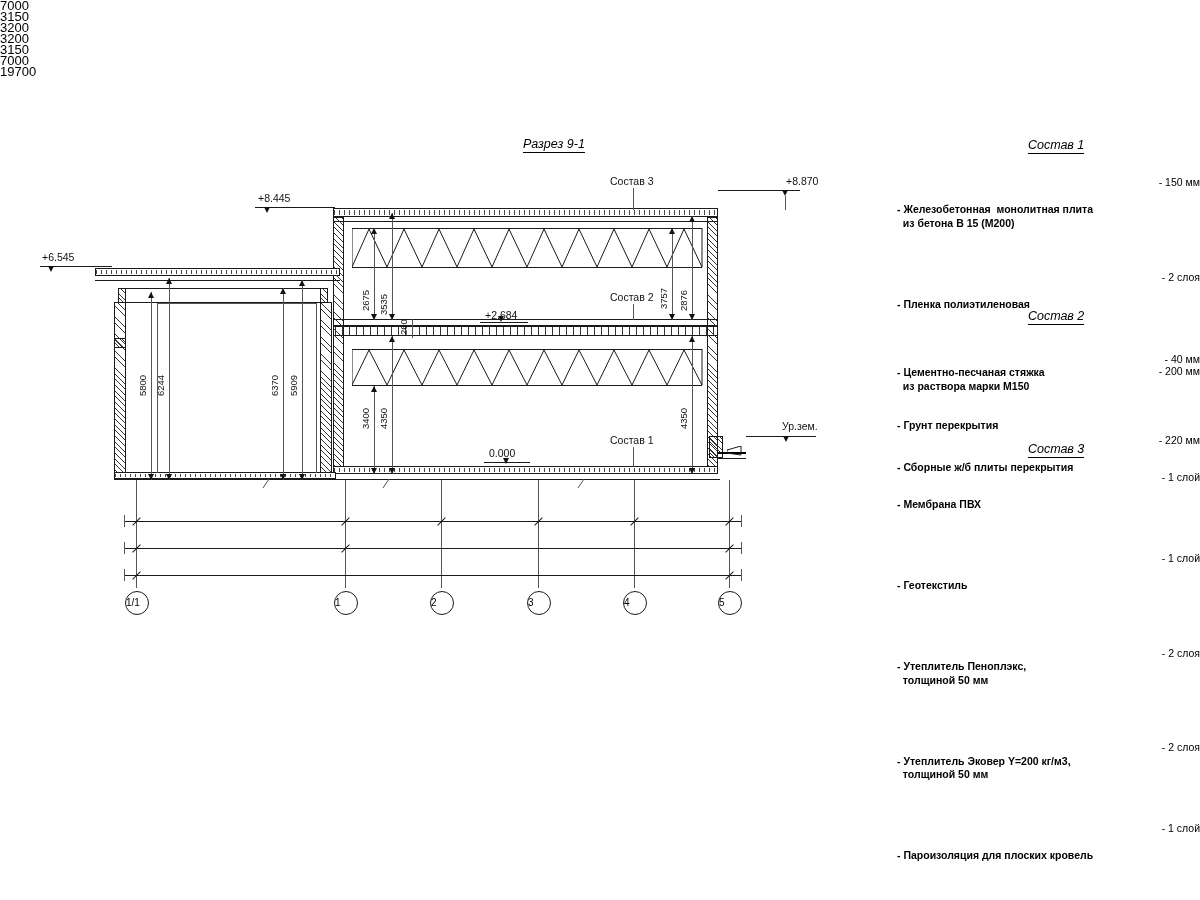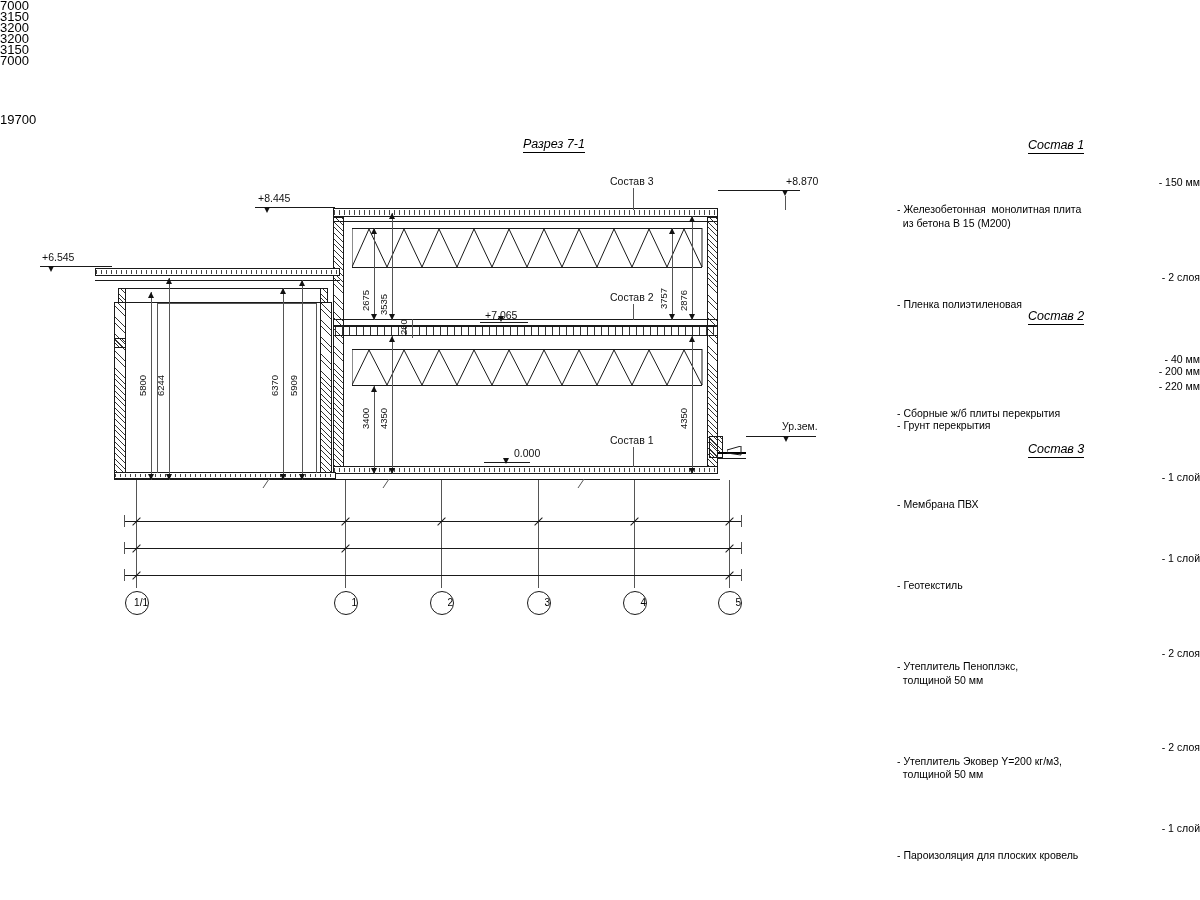--- a/index.html
+++ b/index.html
@@ -95,21 +95,21 @@
 
   
   .bubble {
     position: absolute;
     width: 22px; height: 22px;
     border: 1px solid #1a1a1a;
     border-radius: 50%;
     background: #fff;
     font-size: 10px;
     line-height: 22px;
-    text-align: right;
+    text-align: left;
     color: #000;
   }
 
   
   .tick {
     position: absolute;
     width: 0; height: 11px;
     border-left: 1px solid #1a1a1a;
     transform: rotate(45deg);
   }
@@ -142,29 +142,29 @@
     font-size: 10.5px;
     line-height: 13.5px;
     white-space: pre;
   }
   .legend-row .val {
     position: absolute;
     right: 0;
     top: 0;
     white-space: pre;
   }
-  .legend-row .txt { display: block; padding-right: 32px; }
+  .legend-row .txt { display: block; padding-right: 32px; font-weight: bold; }
 </style>
 </head>
 <body>
 
 <div id="sheet">
 
   <div class="title" style="left:509px; top:123px;">
-    <u>Разрез 7-1</u>
+    <u>Разрез 9-1</u>
   </div>
 
   <div class="slab" style="left:333px; top:208px; width:385px; height:9px;"></div>
   <div class="slab-dots" style="left:334px; top:210px; width:383px; height:5px;"></div>
   <div class="h" style="left:333px; top:221px; width:385px;"></div>
 
   <div class="h" style="left:352px; top:228px; width:350px;"></div>
   <div class="h" style="left:352px; top:267px; width:350px;"></div>
 
   <svg class="abs" style="left:352px; top:228px;" width="352" height="41">
@@ -231,25 +231,25 @@
   <div class="v-thin" style="left:785px; top:196px; height:14px;"></div>
 
   <div class="t" style="left:258px; top:192px;">+8.445</div>
   <div class="h" style="left:255px; top:207px; width:80px;"></div>
   <div class="arrow-dn" style="left:264px; top:207px;"></div>
 
   <div class="t" style="left:42px; top:251px;">+6.545</div>
   <div class="h" style="left:40px; top:266px; width:72px;"></div>
   <div class="arrow-dn" style="left:48px; top:266px;"></div>
 
-  <div class="t" style="left:485px; top:309px;">+7.065</div>
+  <div class="t" style="left:485px; top:309px;">+2.684</div>
   <div class="h" style="left:480px; top:322px; width:48px;"></div>
   <div class="arrow-dn" style="left:498px; top:316px;"></div>
 
-  <div class="t" style="left:514px; top:447px;">0.000</div>
+  <div class="t" style="left:489px; top:447px;">0.000</div>
   <div class="h" style="left:484px; top:462px; width:46px;"></div>
   <div class="arrow-dn" style="left:503px; top:458px;"></div>
 
   <div class="t" style="left:782px; top:420px;">Ур.зем.</div>
   <div class="h" style="left:746px; top:436px; width:70px;"></div>
   <div class="arrow-dn" style="left:783px; top:436px;"></div>
 
   <div class="t" style="left:610px; top:175px;">Состав 3</div>
   <div class="v-thin" style="left:633px; top:188px; height:22px;"></div>
 
@@ -345,21 +345,21 @@
   <div class="tick" style="left:136px; top:543px;"></div>
   <div class="tick" style="left:345px; top:543px;"></div>
   <div class="tick" style="left:729px; top:543px;"></div>
   <div class="t9" style="left:223px; top:534px;">7000</div>
 
   <div class="h" style="left:124px; top:575px; width:617px;"></div>
   <div class="v-thin" style="left:124px; top:569px; height:12px;"></div>
   <div class="v-thin" style="left:741px; top:569px; height:12px;"></div>
   <div class="tick" style="left:136px; top:570px;"></div>
   <div class="tick" style="left:729px; top:570px;"></div>
-  <div class="t9" style="left:405px; top:561px;margin-top:48px;">19700</div>
+  <div class="t9" style="left:405px; top:561px;">19700</div>
 
   <div class="bubble" style="left:125px; top:591px;">1/1</div>
   <div class="bubble" style="left:334px; top:591px;">1</div>
   <div class="bubble" style="left:430px; top:591px;">2</div>
   <div class="bubble" style="left:527px; top:591px;">3</div>
   <div class="bubble" style="left:623px; top:591px;">4</div>
   <div class="bubble" style="left:718px; top:591px;">5</div>
 
   <div class="legend-title" style="left:1014px; top:124px;">
     <span>Состав 1</span>
@@ -381,20 +381,22 @@
       <span class="txt">- Грунт перекрытия</span>
       <span class="val"></span>
     </div>
   </div>
 
   <div class="legend-title" style="left:1014px; top:295px;">
     <span>Состав 2</span>
   </div>
   <div class="legend-block" style="left:897px; top:339px; width:303px;">
     <div class="legend-row">
+      <span class="txt">- Цементно-песчаная стяжка
+  из раствора марки М150</span>
       <span class="val" style="top:13.5px;">- 40 мм</span>
     </div>
     <div class="legend-row">
       <span class="txt">- Сборные ж/б плиты перекрытия</span>
       <span class="val">- 220 мм</span>
     </div>
   </div>
 
   <div class="legend-title" style="left:1014px; top:428px;">
     <span>Состав 3</span>

